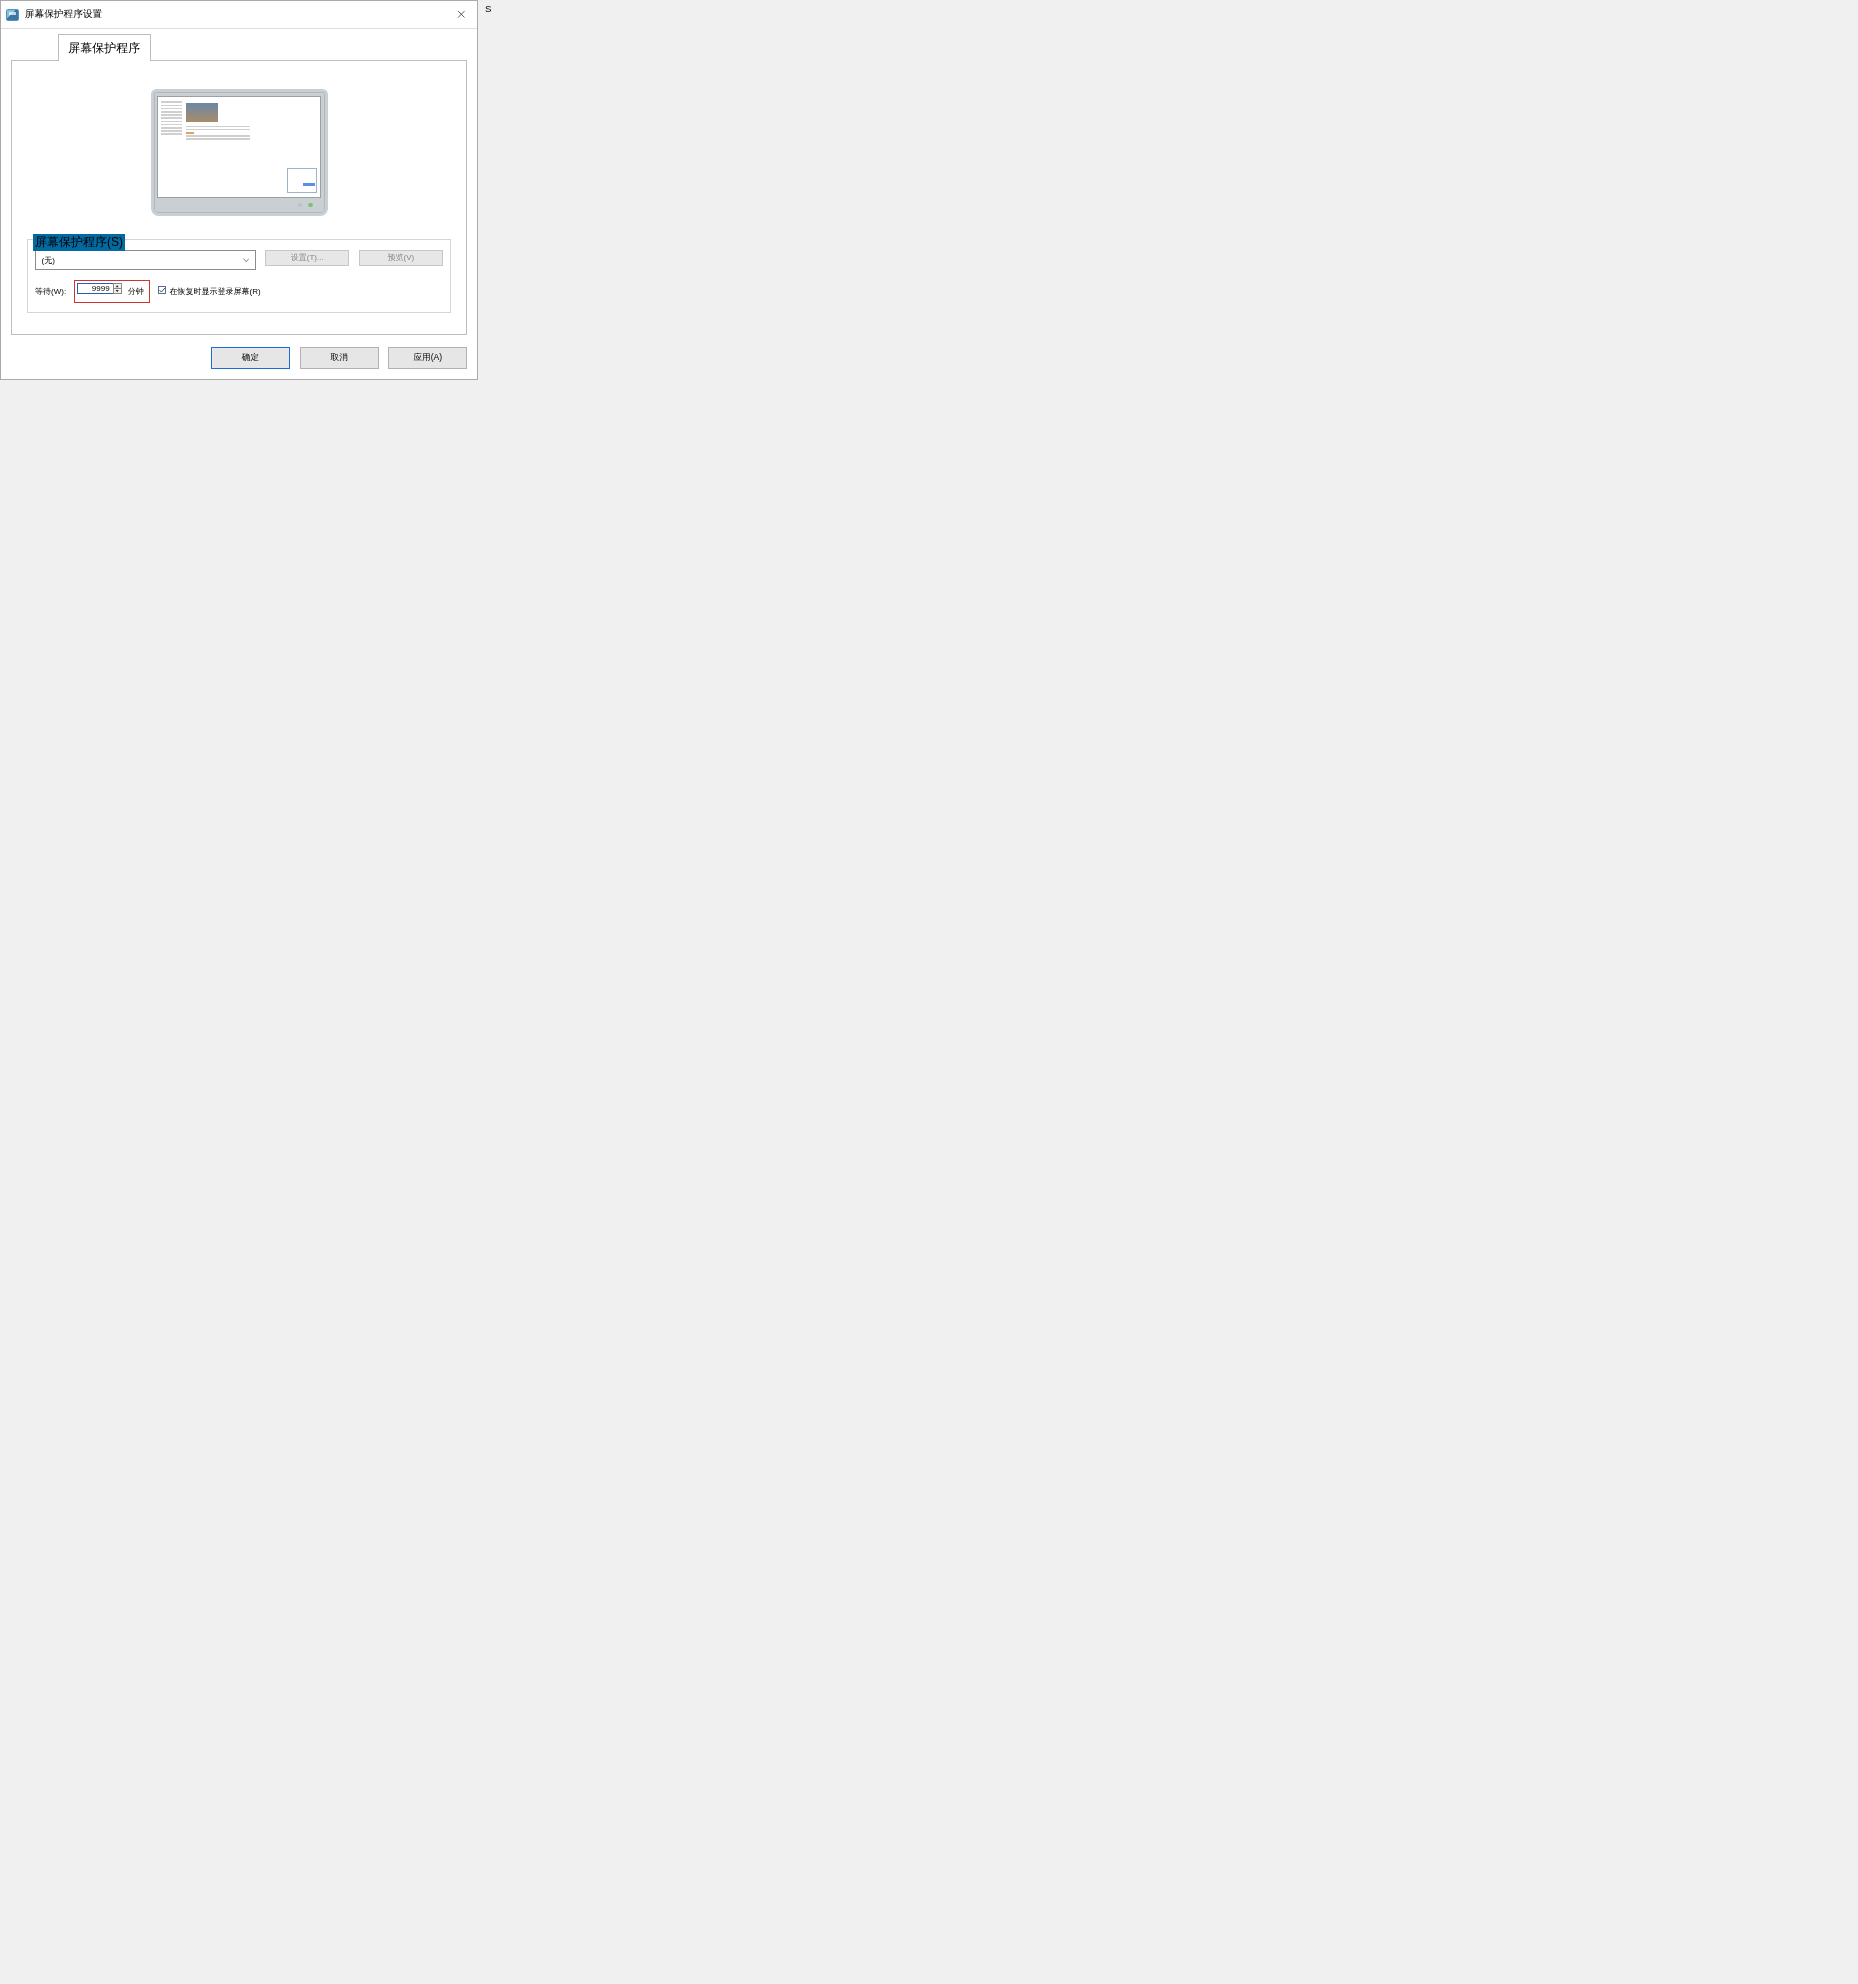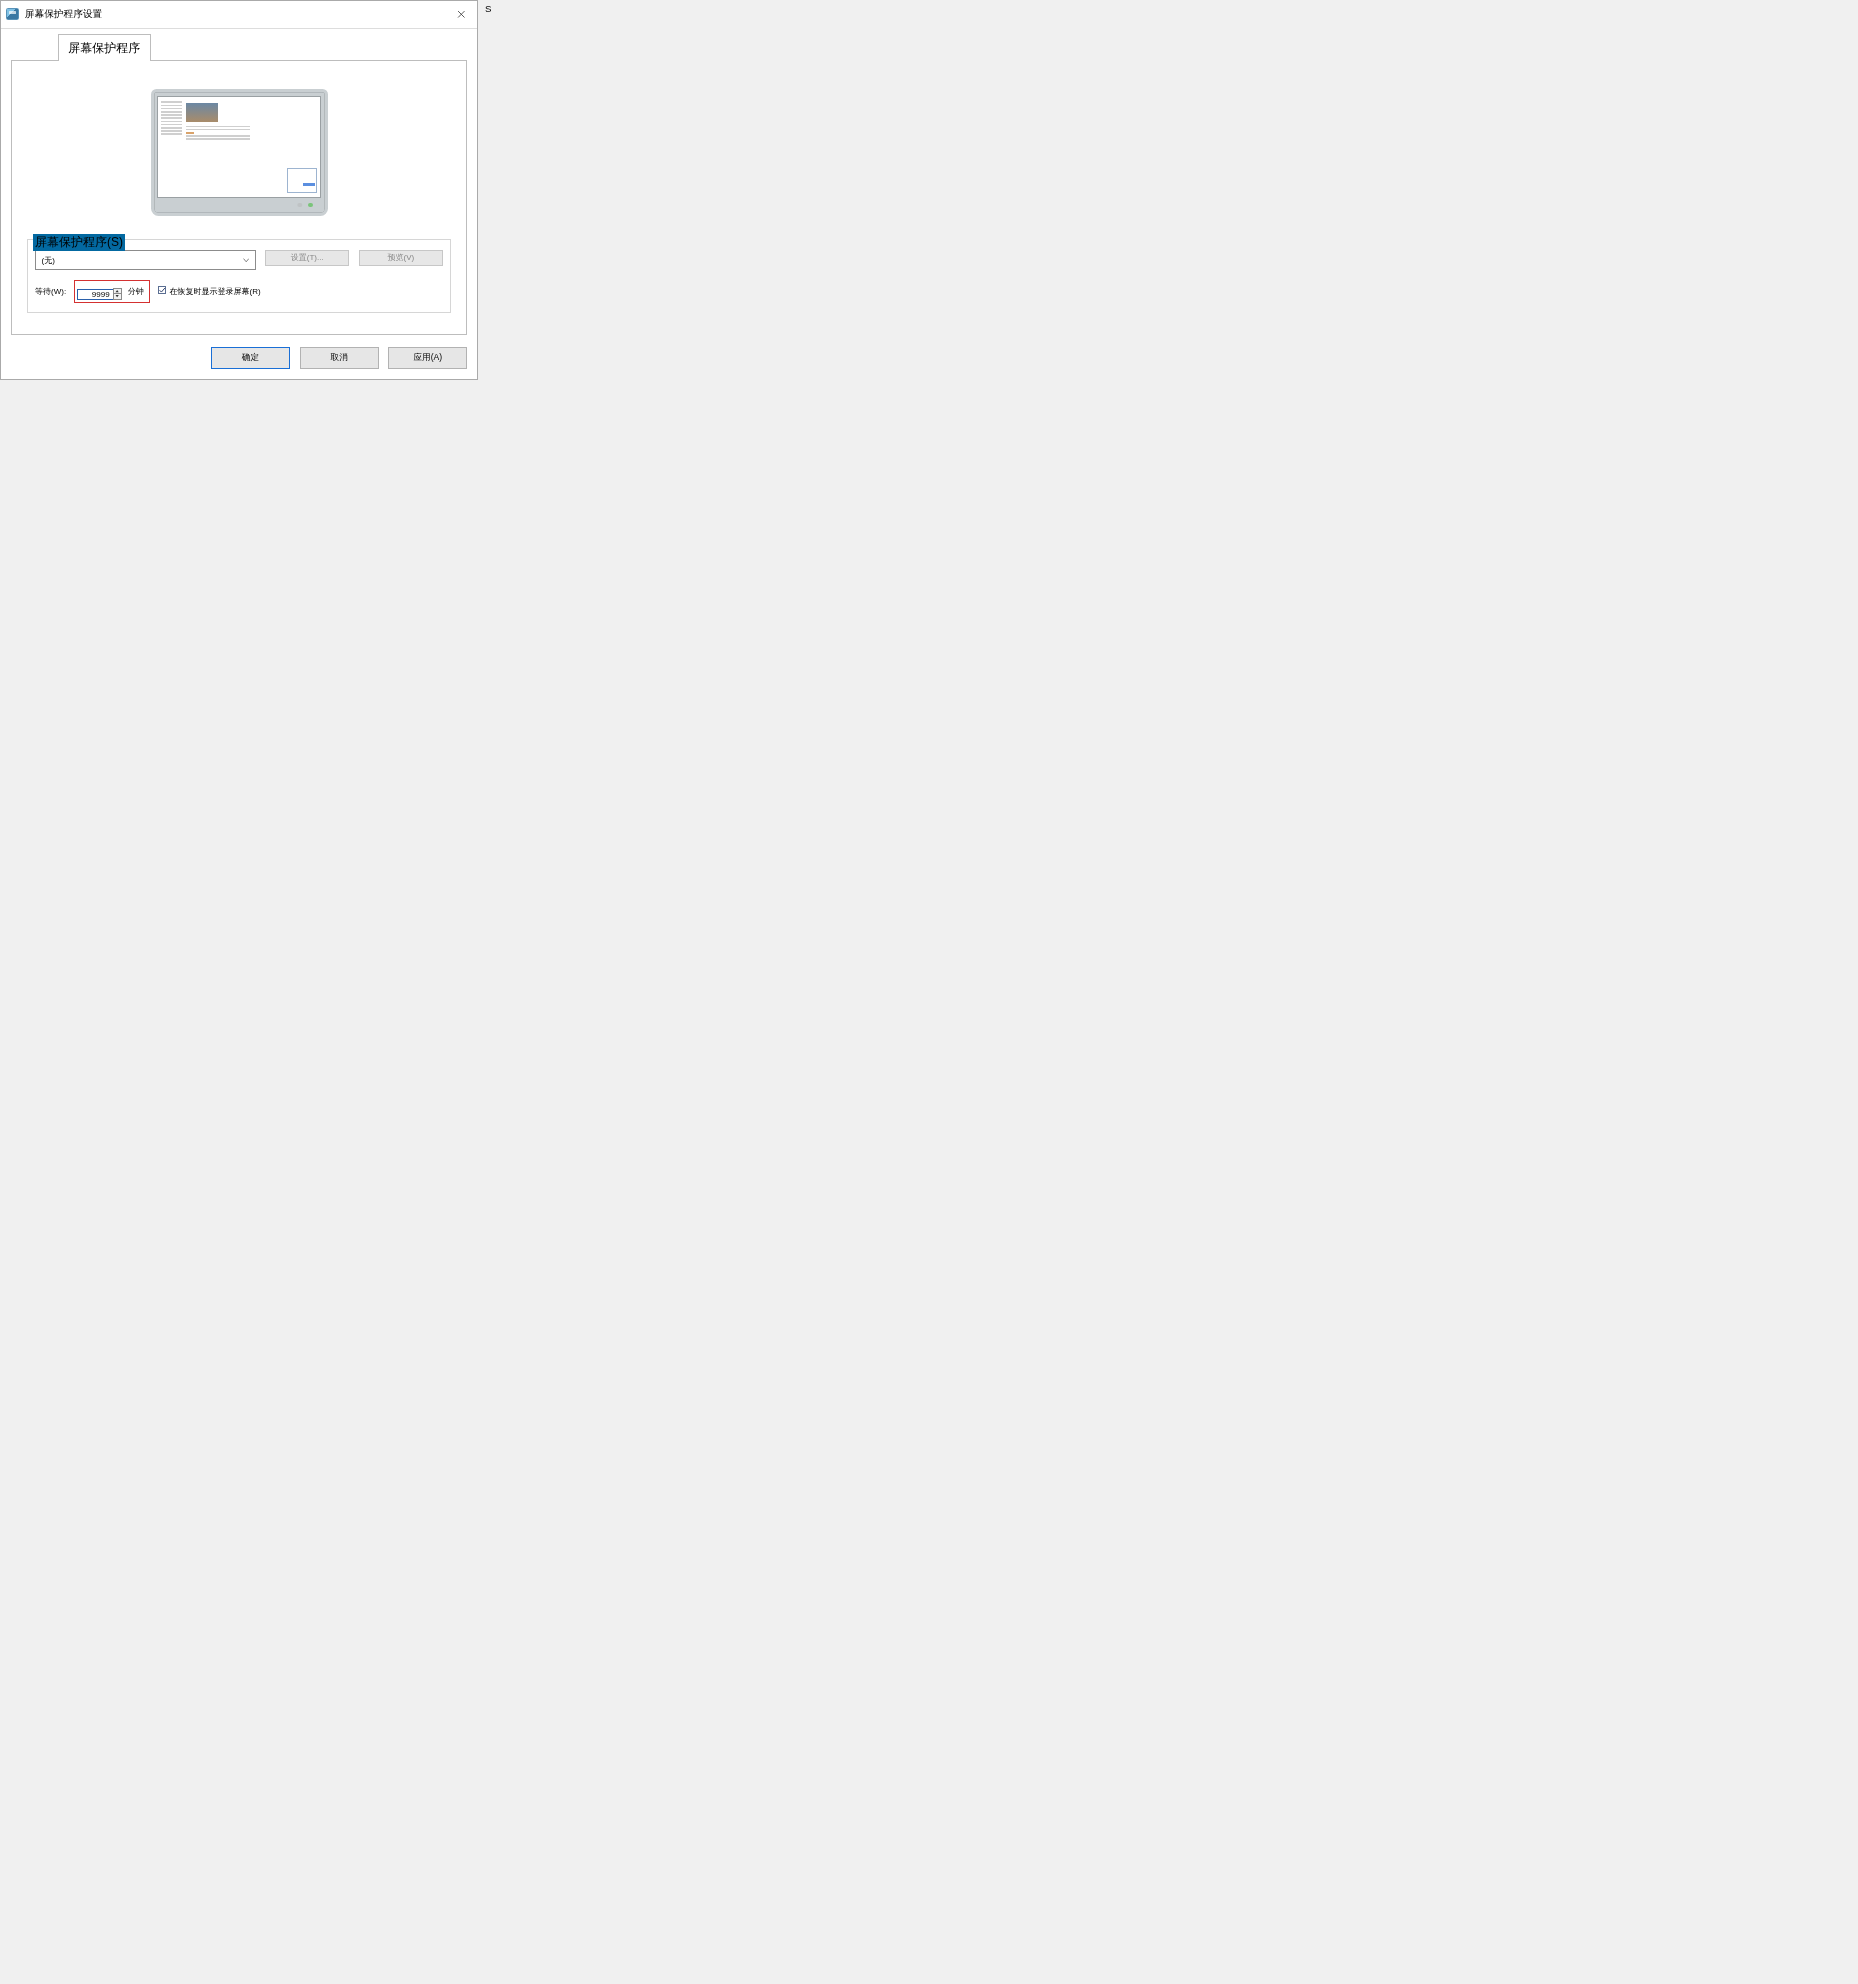--- a/index.html
+++ b/index.html
@@ -17,21 +17,21 @@
     }
     .titlebar {
       display: flex;
       align-items: center;
       justify-content: space-between;
       height: 28px;
       padding: 0 3.2px 0 5.4px;
       background: #fff;
       border-bottom: 0.5px solid #ddd;
     }
-    .titlebar-left { display: flex; align-items: flex-start; gap: 5.4px; }
+    .titlebar-left { display: flex; align-items: flex-end; gap: 5.4px; }
     .titlebar-icon {
       width: 13px; height: 11.8px;
       background: linear-gradient(135deg, #7fc2e6 40%, #3a78a3 40%);
       border-radius: 1.6px;
       border: 0.5px solid #5892b8;
       position: relative;
     }
     .titlebar-icon::before{
       content:"";
       position:absolute;
@@ -166,21 +166,21 @@
     .hl-box{
       border:1.1px solid #d43131;
       display:inline-flex;
       align-items:center;
       gap:5.4px;
       padding:2.1px 5.4px 2.1px 2.1px;
       height:22.5px;
     }
     .spin{
       display:flex;
-      align-items:flex-end;
+      align-items:flex-start;
       height:17px;
     }
     .spin input{
       width:36px;
       border:0.5px solid #2a60ab;
       border-right:none;
       text-align:right;
       padding:0 3.2px;
       font-size:8px;
       outline:none;

